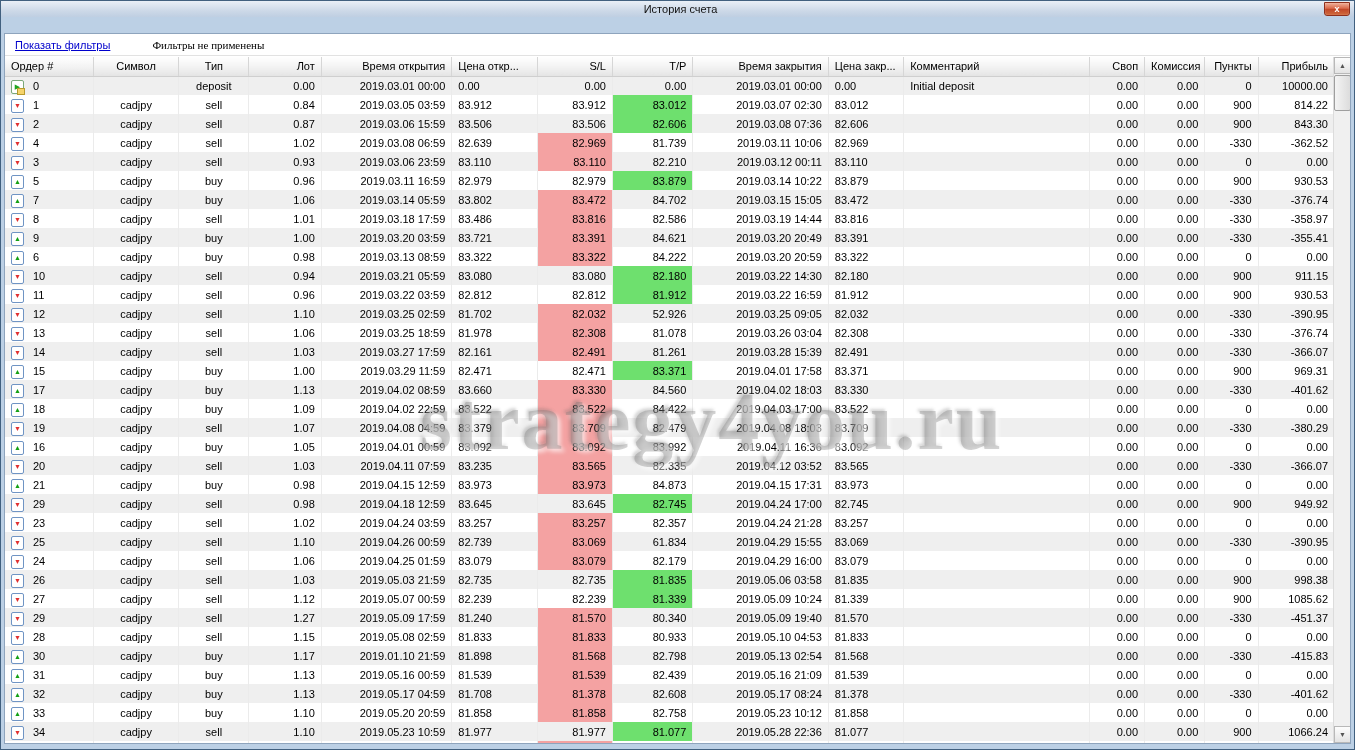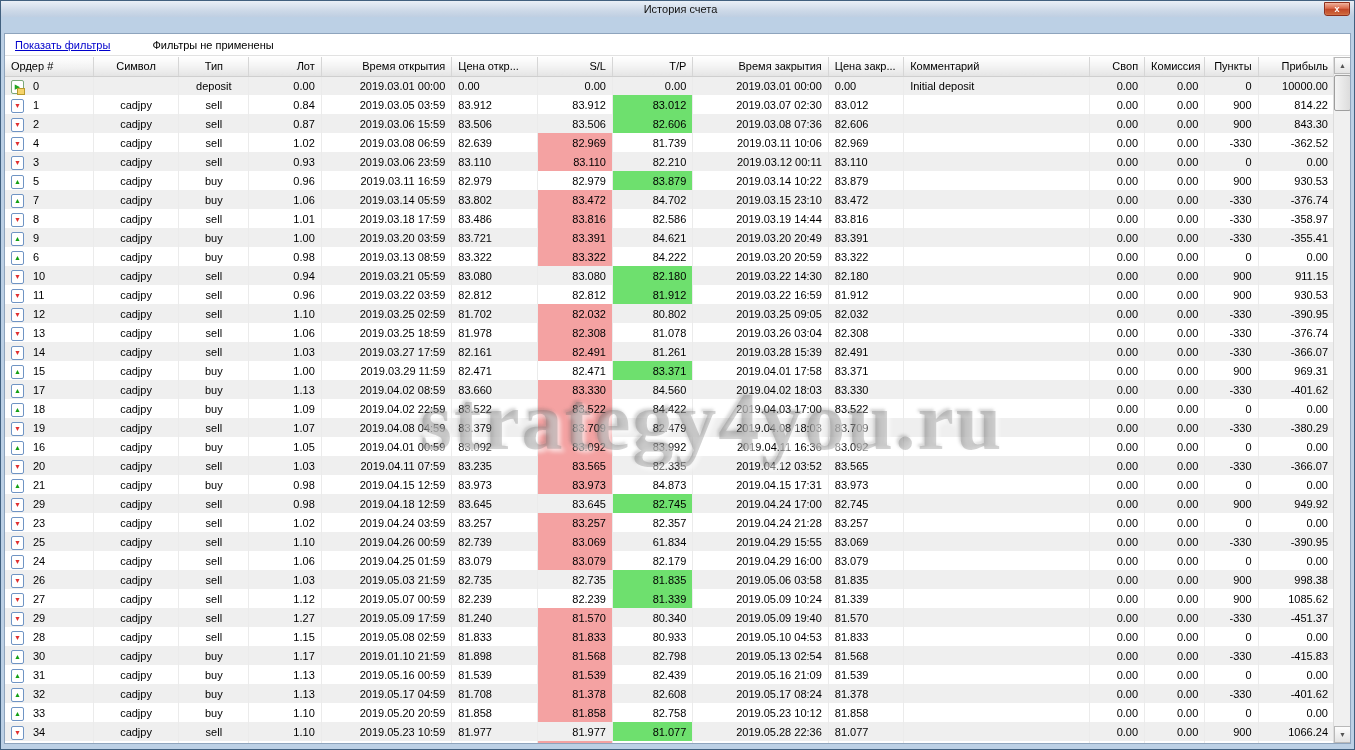--- a/index.html
+++ b/index.html
@@ -18,21 +18,21 @@
     border:1px solid #8e2f1c; border-radius:0 0 3px 3px; color:#fff; font-weight:bold;
     font-size:9px; line-height:12px; text-align:center; cursor:pointer;
     box-shadow:inset 0 0 1px rgba(255,255,255,.7); }
 
   .client { position:absolute; left:3px; top:16px; right:3px; bottom:5px;
     background:#fff; border:1px solid #8ea4bd;margin-top:16px; }
 
   .toolbar { height:22px; background:#fff; display:flex; align-items:center;
     padding-left:10px; border-bottom:1px solid #e2e2e2; }
   .filters-link { color:#0000cc; text-decoration:underline; margin-right:42px; cursor:pointer; }
-  .filters-status { color:#000; }
+  .filters-status { color:#000;font-family:Liberation Serif, serif; }
 
   .tablewrap { position:absolute; left:0; top:23px; right:0; bottom:0; overflow:hidden; }
 
   table { border-collapse:collapse; table-layout:fixed; width:1330px; }
   th, td { height:19px; line-height:18px; padding:0 6px; overflow:hidden;
     white-space:nowrap; font-weight:normal; }
   thead th { background:linear-gradient(to bottom,#ffffff,#f2f2f2 55%,#e4e4e4);
     border-right:1px solid #d6d6d6; border-bottom:1px solid #cfcfcf; }
   tbody td { border-right:1px solid #ebebeb; }
   tbody tr:nth-child(odd) td { background:#efefef; }
@@ -211,21 +211,21 @@
             </tr>
             <tr>
               <td class="col-order al-left"><span class="tradeicon icon-buy">▲</span><span>7</span></td>
               <td class="col-symbol al-center">cadjpy</td>
               <td class="col-type al-center">buy</td>
               <td class="col-lot al-right">1.06</td>
               <td class="col-open_time al-right">2019.03.14 05:59</td>
               <td class="col-open_price al-left">83.802</td>
               <td class="col-sl al-right hl-red">83.472</td>
               <td class="col-tp al-right">84.702</td>
-              <td class="col-close_time al-right">2019.03.15 23:10</td>
+              <td class="col-close_time al-right">2019.03.15 15:05</td>
               <td class="col-close_price al-left">83.472</td>
               <td class="col-comment al-left"></td>
               <td class="col-swap al-right">0.00</td>
               <td class="col-commission al-right">0.00</td>
               <td class="col-points al-right">-330</td>
               <td class="col-profit al-right">-376.74</td>
             </tr>
             <tr>
               <td class="col-order al-left"><span class="tradeicon icon-sell">▼</span><span>8</span></td>
               <td class="col-symbol al-center">cadjpy</td>
@@ -312,21 +312,21 @@
               <td class="col-profit al-right">930.53</td>
             </tr>
             <tr>
               <td class="col-order al-left"><span class="tradeicon icon-sell">▼</span><span>12</span></td>
               <td class="col-symbol al-center">cadjpy</td>
               <td class="col-type al-center">sell</td>
               <td class="col-lot al-right">1.10</td>
               <td class="col-open_time al-right">2019.03.25 02:59</td>
               <td class="col-open_price al-left">81.702</td>
               <td class="col-sl al-right hl-red">82.032</td>
-              <td class="col-tp al-right">80.802</td>
+              <td class="col-tp al-right">52.926</td>
               <td class="col-close_time al-right">2019.03.25 09:05</td>
               <td class="col-close_price al-left">82.032</td>
               <td class="col-comment al-left"></td>
               <td class="col-swap al-right">0.00</td>
               <td class="col-commission al-right">0.00</td>
               <td class="col-points al-right">-330</td>
               <td class="col-profit al-right">-390.95</td>
             </tr>
             <tr>
               <td class="col-order al-left"><span class="tradeicon icon-sell">▼</span><span>13</span></td>

